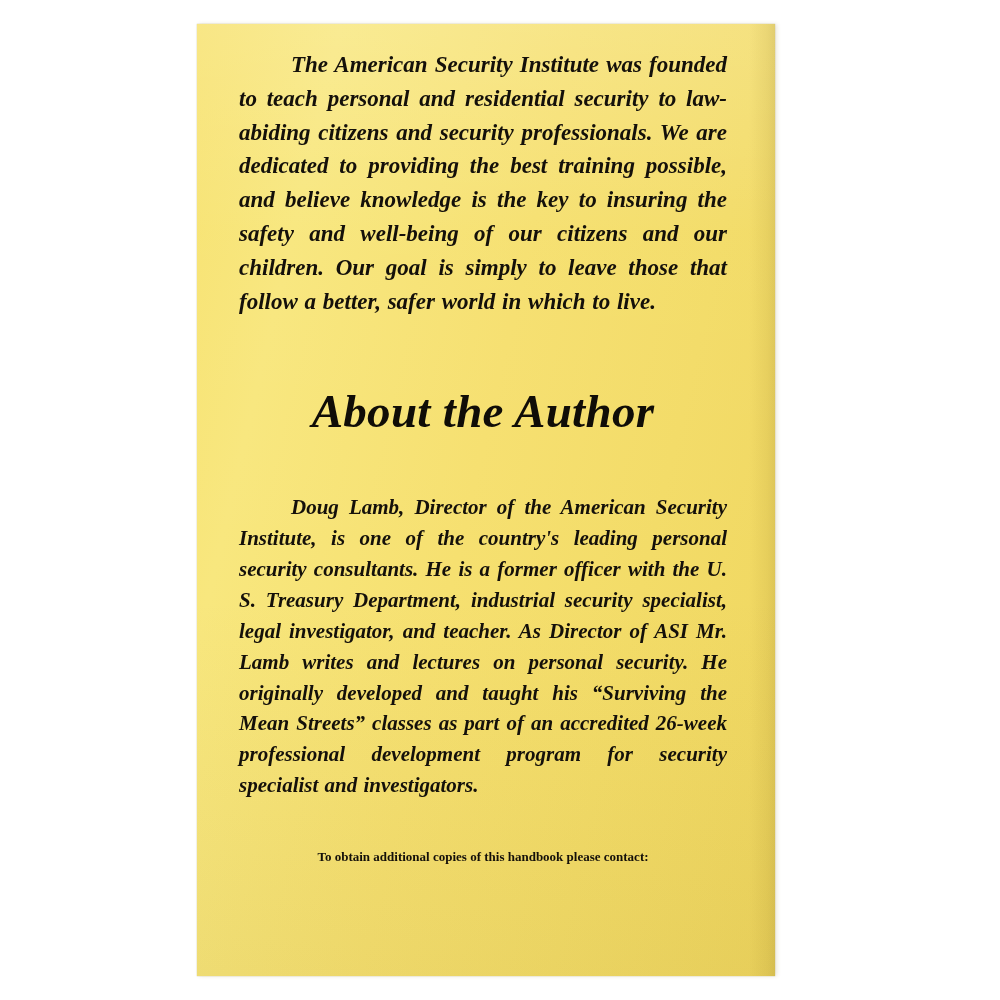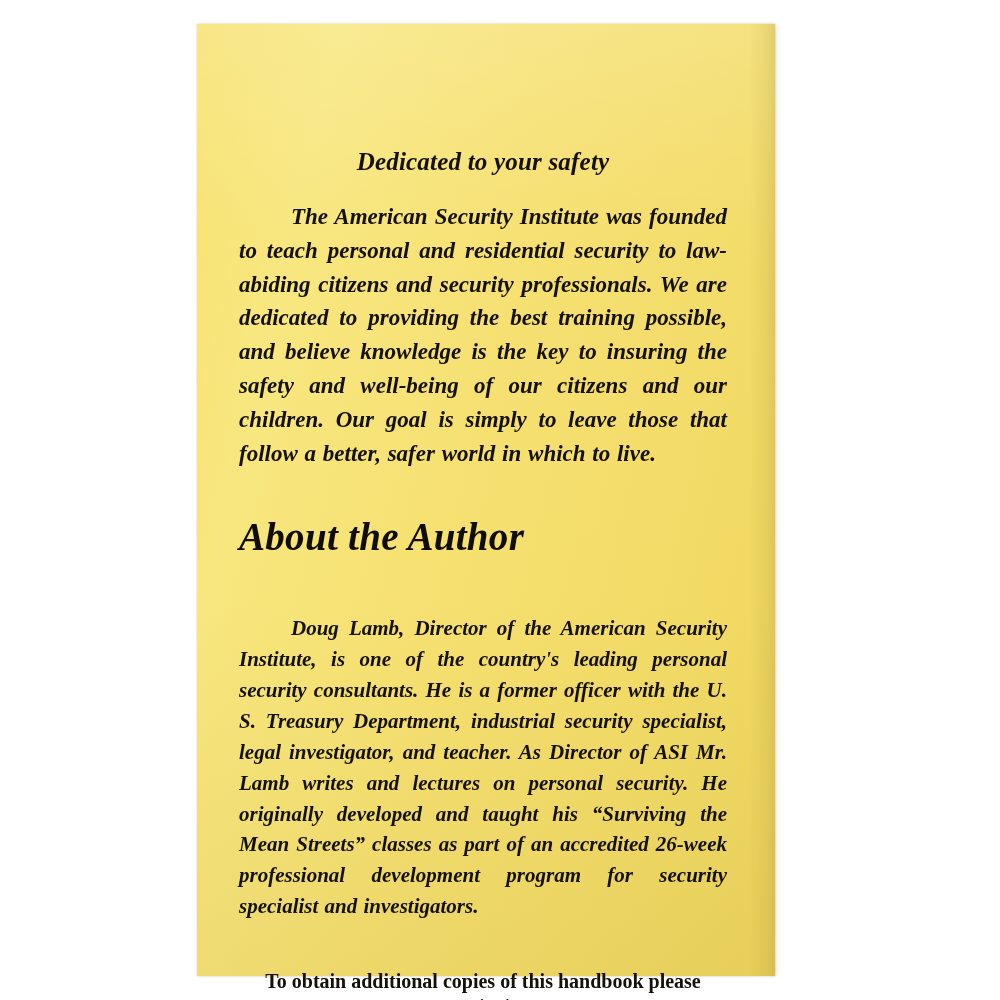--- a/index.html
+++ b/index.html
@@ -69,55 +69,54 @@
     font-size: 23px;
     font-style: italic;
     font-weight: bold;
     line-height: 1.47;
     text-align: justify;
     text-indent: 52px;
     color: #14100a;
     word-spacing: 1px;
   }
   .author-heading {
-    margin-top: 44px;
-    text-align: left;
-    font-size: 39px;
+    margin-top: 66px;
+    text-align: center;
+    font-size: 47px;
     font-weight: bold;
     font-style: italic;
     letter-spacing: 0.3px;
     color: #100d07;
   }
   .author-body {
     margin-top: 54px;
     font-size: 21px;
     font-style: italic;
     font-weight: bold;
     line-height: 1.47;
     text-align: justify;
     text-indent: 52px;
     color: #14100a;
     word-spacing: 1px;
   }
   .contact-line {
     margin-top: 48px;
     text-align: center;
-    font-size: 20px;
+    font-size: 13px;
     font-weight: bold;
     color: #14100a;
   }
 </style>
 </head>
 <body>
 
 <div class="stage">
   <div class="page">
     <div class="content">
 
-      <div class="dedication-heading">Dedicated to your safety</div>
 
       <p class="dedication-body">The  American Security Institute was founded to teach personal and residential security to law-abiding citizens and security professionals. We are dedicated to providing the best training possible, and believe knowledge is the key to insuring the safety and well-being of our citizens and our children. Our goal is simply to leave those that follow a better, safer world in which to live.</p>
 
       <div class="author-heading">About the Author</div>
 
       <p class="author-body">Doug Lamb, Director of the American Security Institute, is one of the country's leading personal security consultants. He is a former officer with the U. S. Treasury Department, industrial security specialist, legal investigator, and teacher. As Director of ASI Mr. Lamb writes and lectures on personal security. He originally developed and taught his “Surviving the Mean Streets” classes as part of an accredited 26-week professional development program for security specialist and investigators.</p>
 
       <div class="contact-line">To obtain additional copies of this handbook please contact:</div>
 
     </div>

